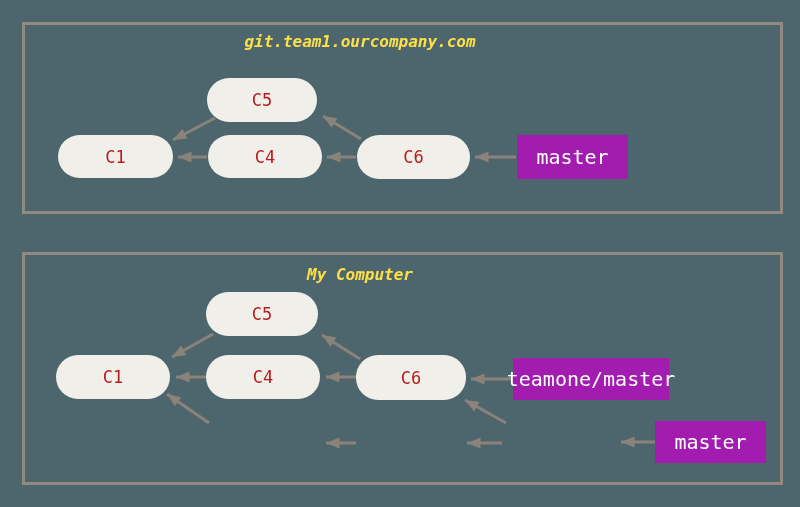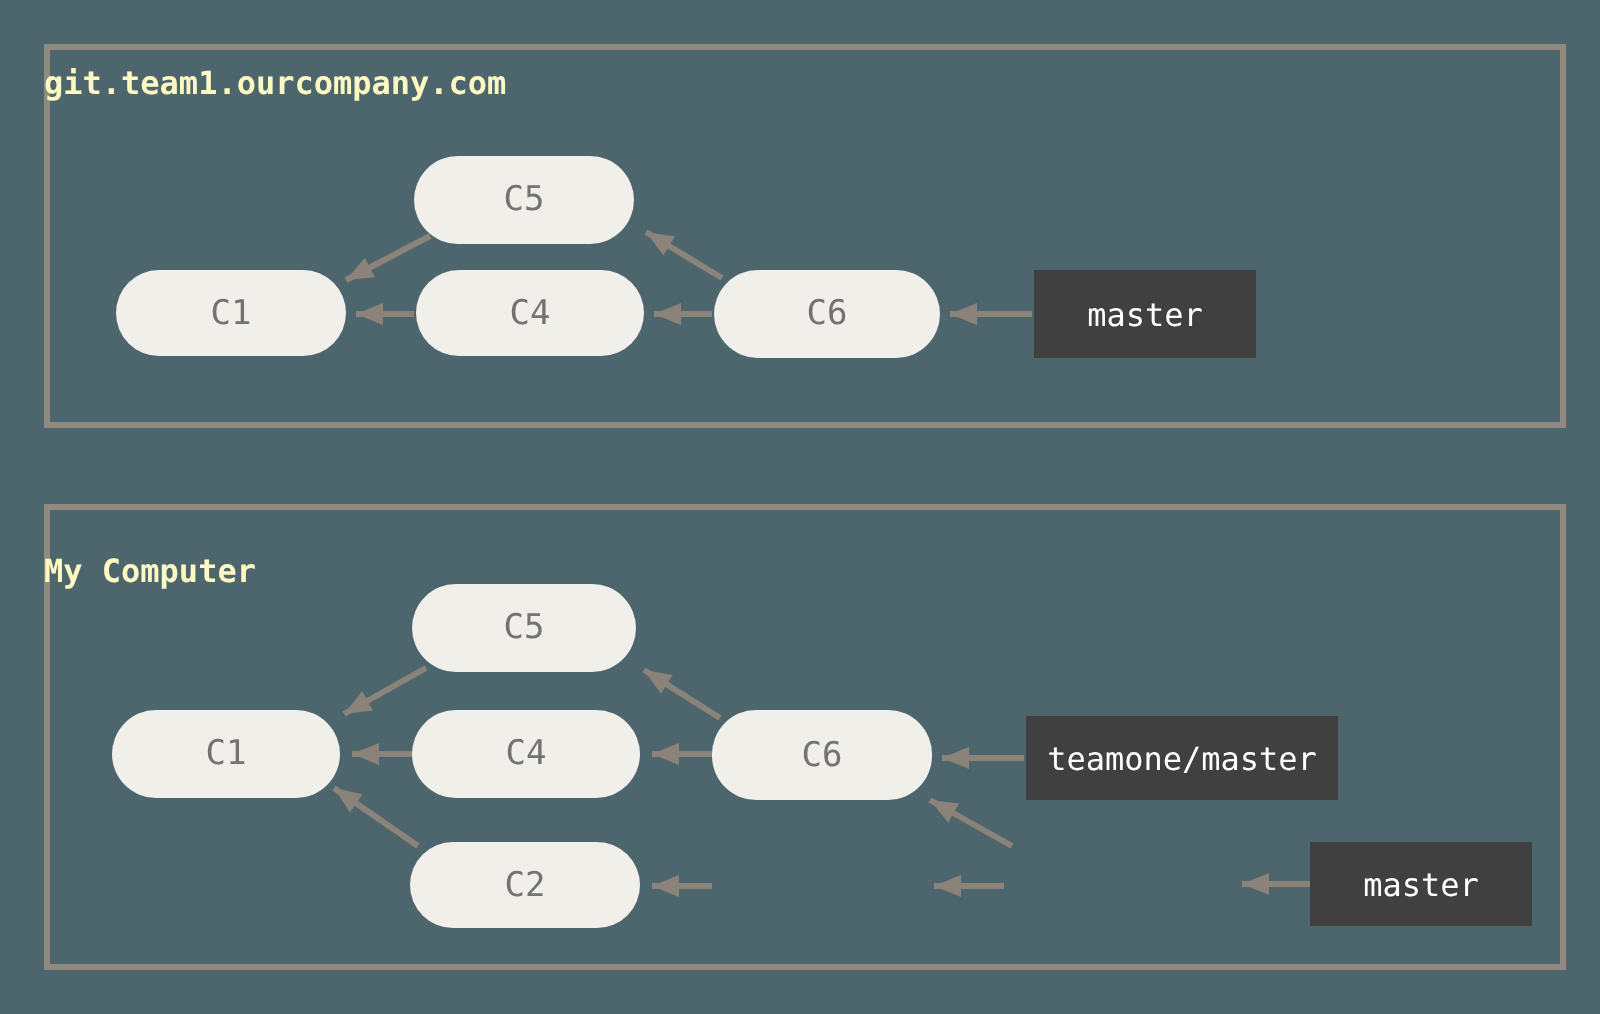--- a/index.html
+++ b/index.html
@@ -13,63 +13,64 @@
   }
   .repo-box {
     position: absolute;
     border: 3px solid #908a81;
     box-sizing: border-box;
   }
   .box-title {
     position: absolute;
     left: 22px;
     width: 676px;
-    text-align: left;
+    text-align: center;
     font-size: 16px;
     font-weight: bold;
-    color: #fef9c3;
+    color: #fde047;
+    font-style: italic;
   }
   .node {
     position: absolute;
     background: #f1efe9;
     border-radius: 22px;
     display: flex;
     align-items: center;
     justify-content: center;
     font-size: 17px;
-    color: #737373;
+    color: #b91c1c;
     box-sizing: border-box;
   }
   .branch {
     position: absolute;
-    background: #404040;
+    background: #a21caf;
     color: #ffffff;
     display: flex;
     align-items: center;
     justify-content: center;
-    font-size: 16px;
+    font-size: 20px;
     box-sizing: border-box;
   }
   svg.edges {
     position: absolute;
     left: 0; top: 0;
     pointer-events: none;
   }
   svg.edges line { stroke: #8b8379; stroke-width: 3; }
 </style>
 </head>
 <body>
 
 <div class="canvas">
 
   <div class="repo-box" style="left:22px; top:22px; width:761px; height:192px"></div>
   <div class="repo-box" style="left:22px; top:252px; width:761px; height:233px"></div>
 
   <div class="box-title" style="top:32px">git.team1.ourcompany.com</div>
-  <div class="box-title" style="top:276px">My Computer</div>
+  <div class="box-title" style="top:265px">My Computer</div>
 
   <svg class="edges" width="800" height="507" viewBox="0 0 800 507">
     <defs>
       <marker id="ah" markerUnits="userSpaceOnUse" markerWidth="15" markerHeight="13" refX="14" refY="6.5" orient="auto">
         <path d="M0.5,1 L14,6.5 L0.5,12 Z" fill="#8b8379"></path>
       </marker>
     </defs>
 
     <line x1="207" y1="157" x2="178" y2="157" marker-end="url(#ah)"></line>
     <line x1="356" y1="157" x2="327" y2="157" marker-end="url(#ah)"></line>
@@ -93,16 +94,15 @@
   <div class="node" style="left:58px;  top:135px; width:115px; height:43px">C1</div>
   <div class="node" style="left:208px; top:135px; width:114px; height:43px">C4</div>
   <div class="node" style="left:357px; top:135px; width:113px; height:44px">C6</div>
   <div class="branch" style="left:517px; top:135px; width:111px; height:44px">master</div>
 
   <div class="node" style="left:206px; top:292px; width:112px; height:44px">C5</div>
   <div class="node" style="left:56px;  top:355px; width:114px; height:44px">C1</div>
   <div class="node" style="left:206px; top:355px; width:114px; height:44px">C4</div>
   <div class="node" style="left:356px; top:355px; width:110px; height:45px">C6</div>
   <div class="branch" style="left:513px; top:358px; width:156px; height:42px">teamone/master</div>
-  <div class="node" style="left:205px; top:421px; width:115px; height:43px">C2</div>
   <div class="branch" style="left:655px; top:421px; width:111px; height:42px">master</div>
 
 </div>
 
 </body></html>

